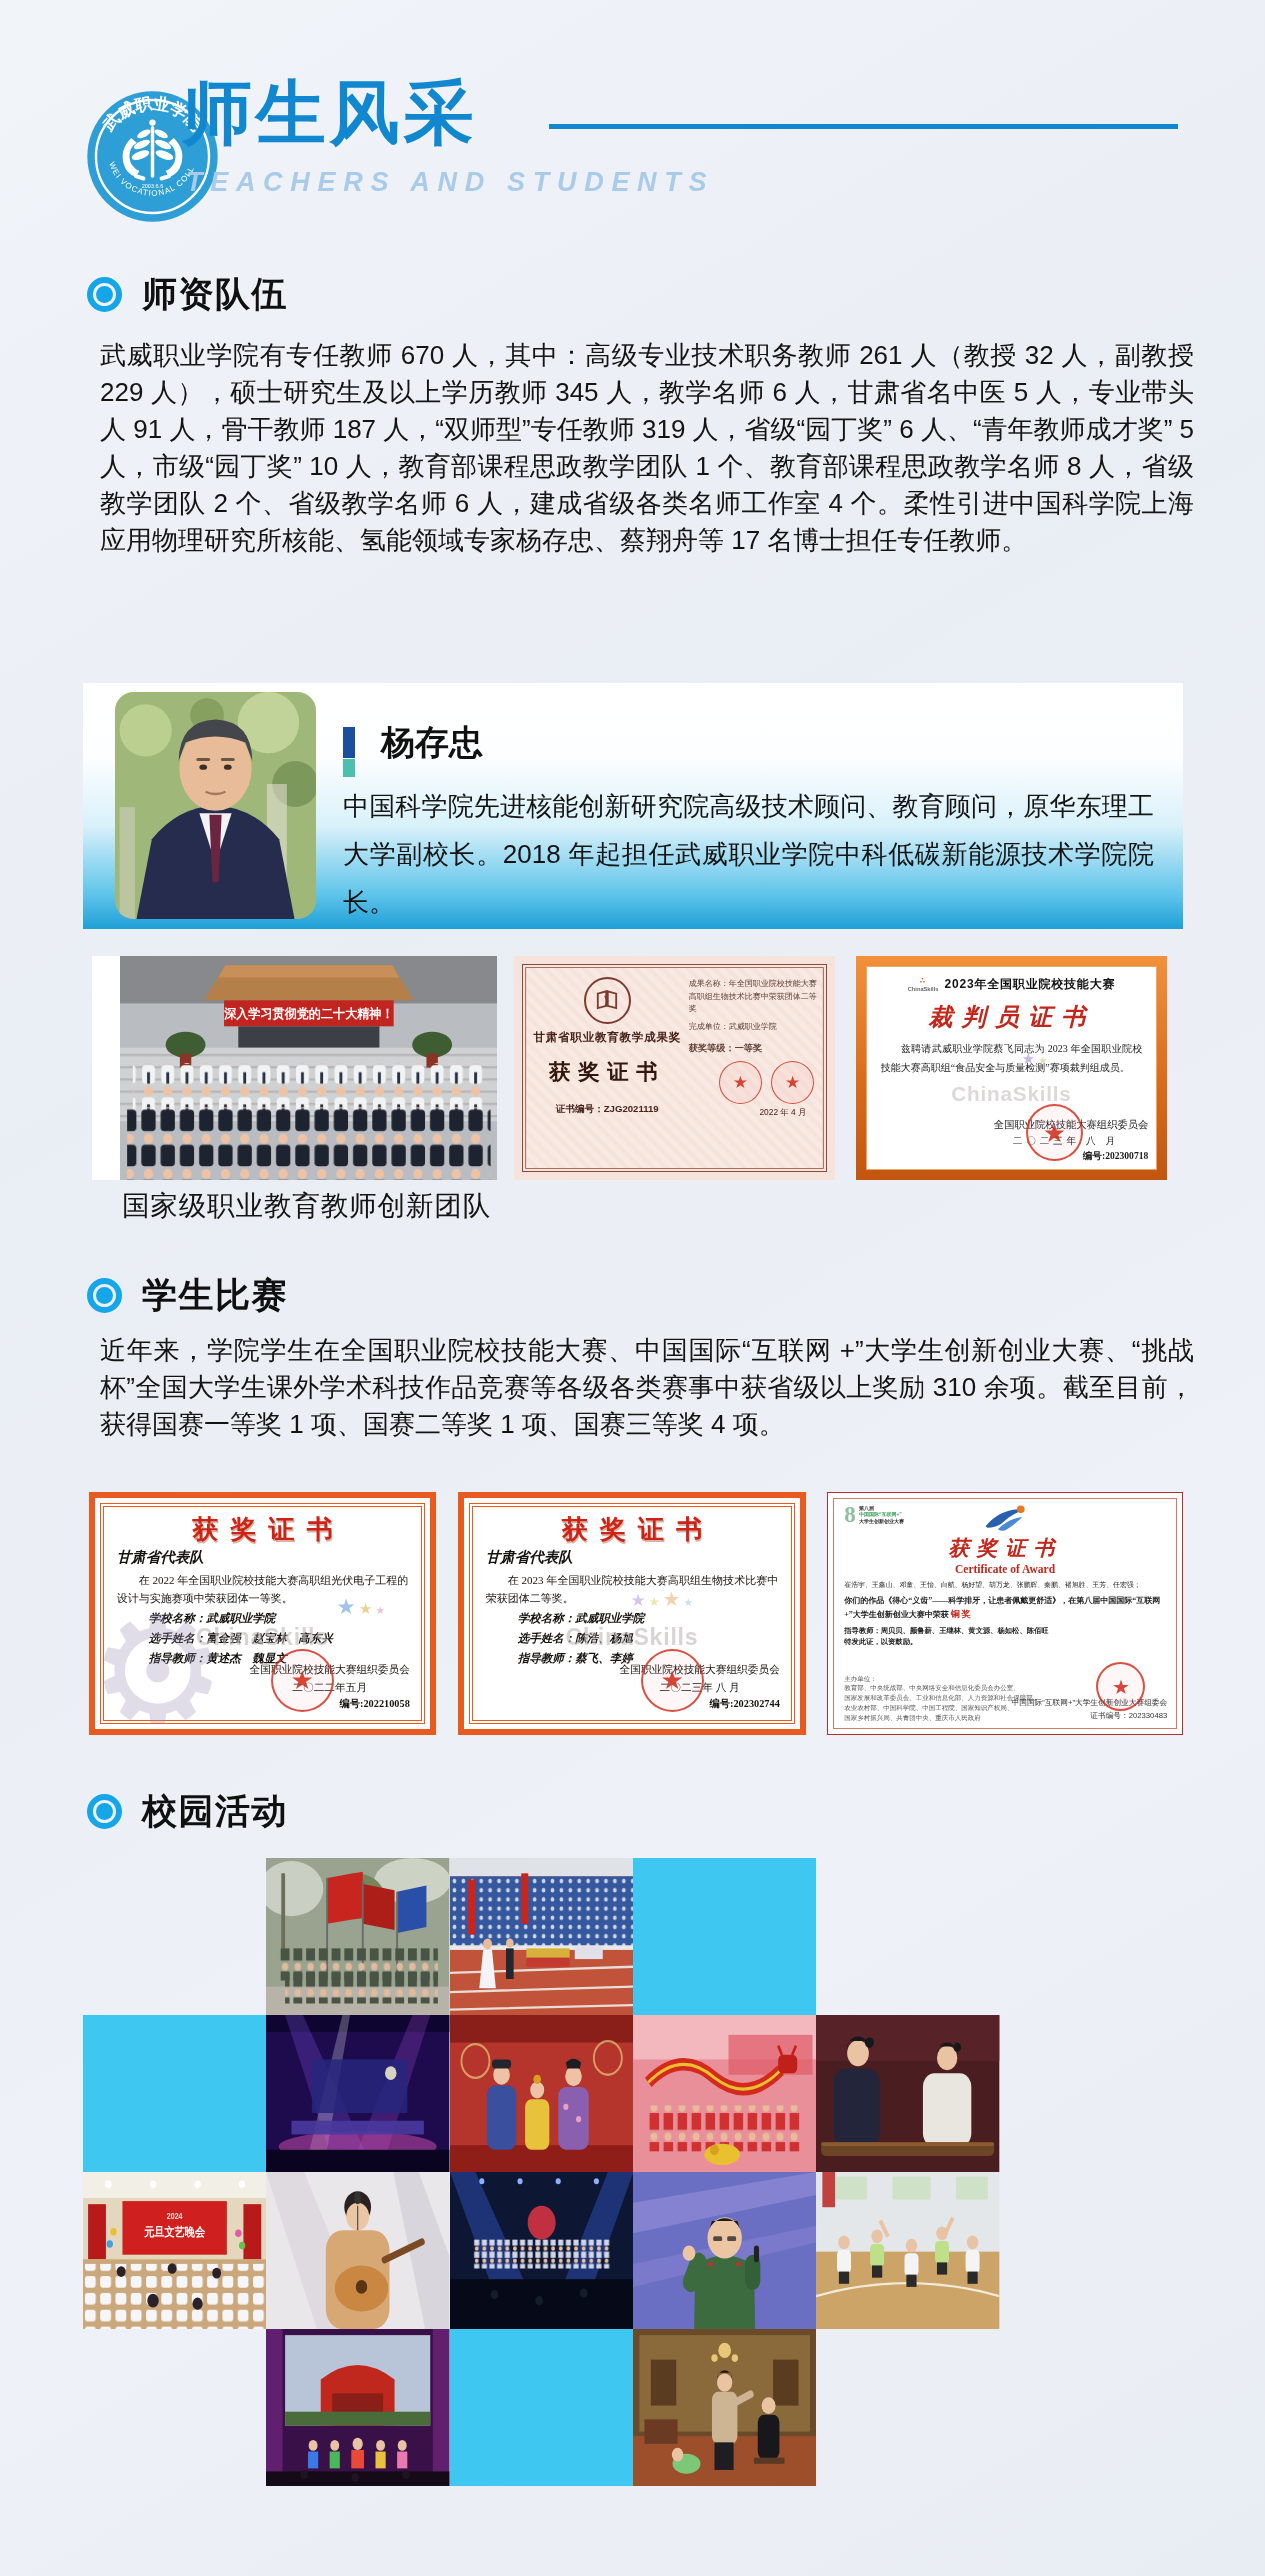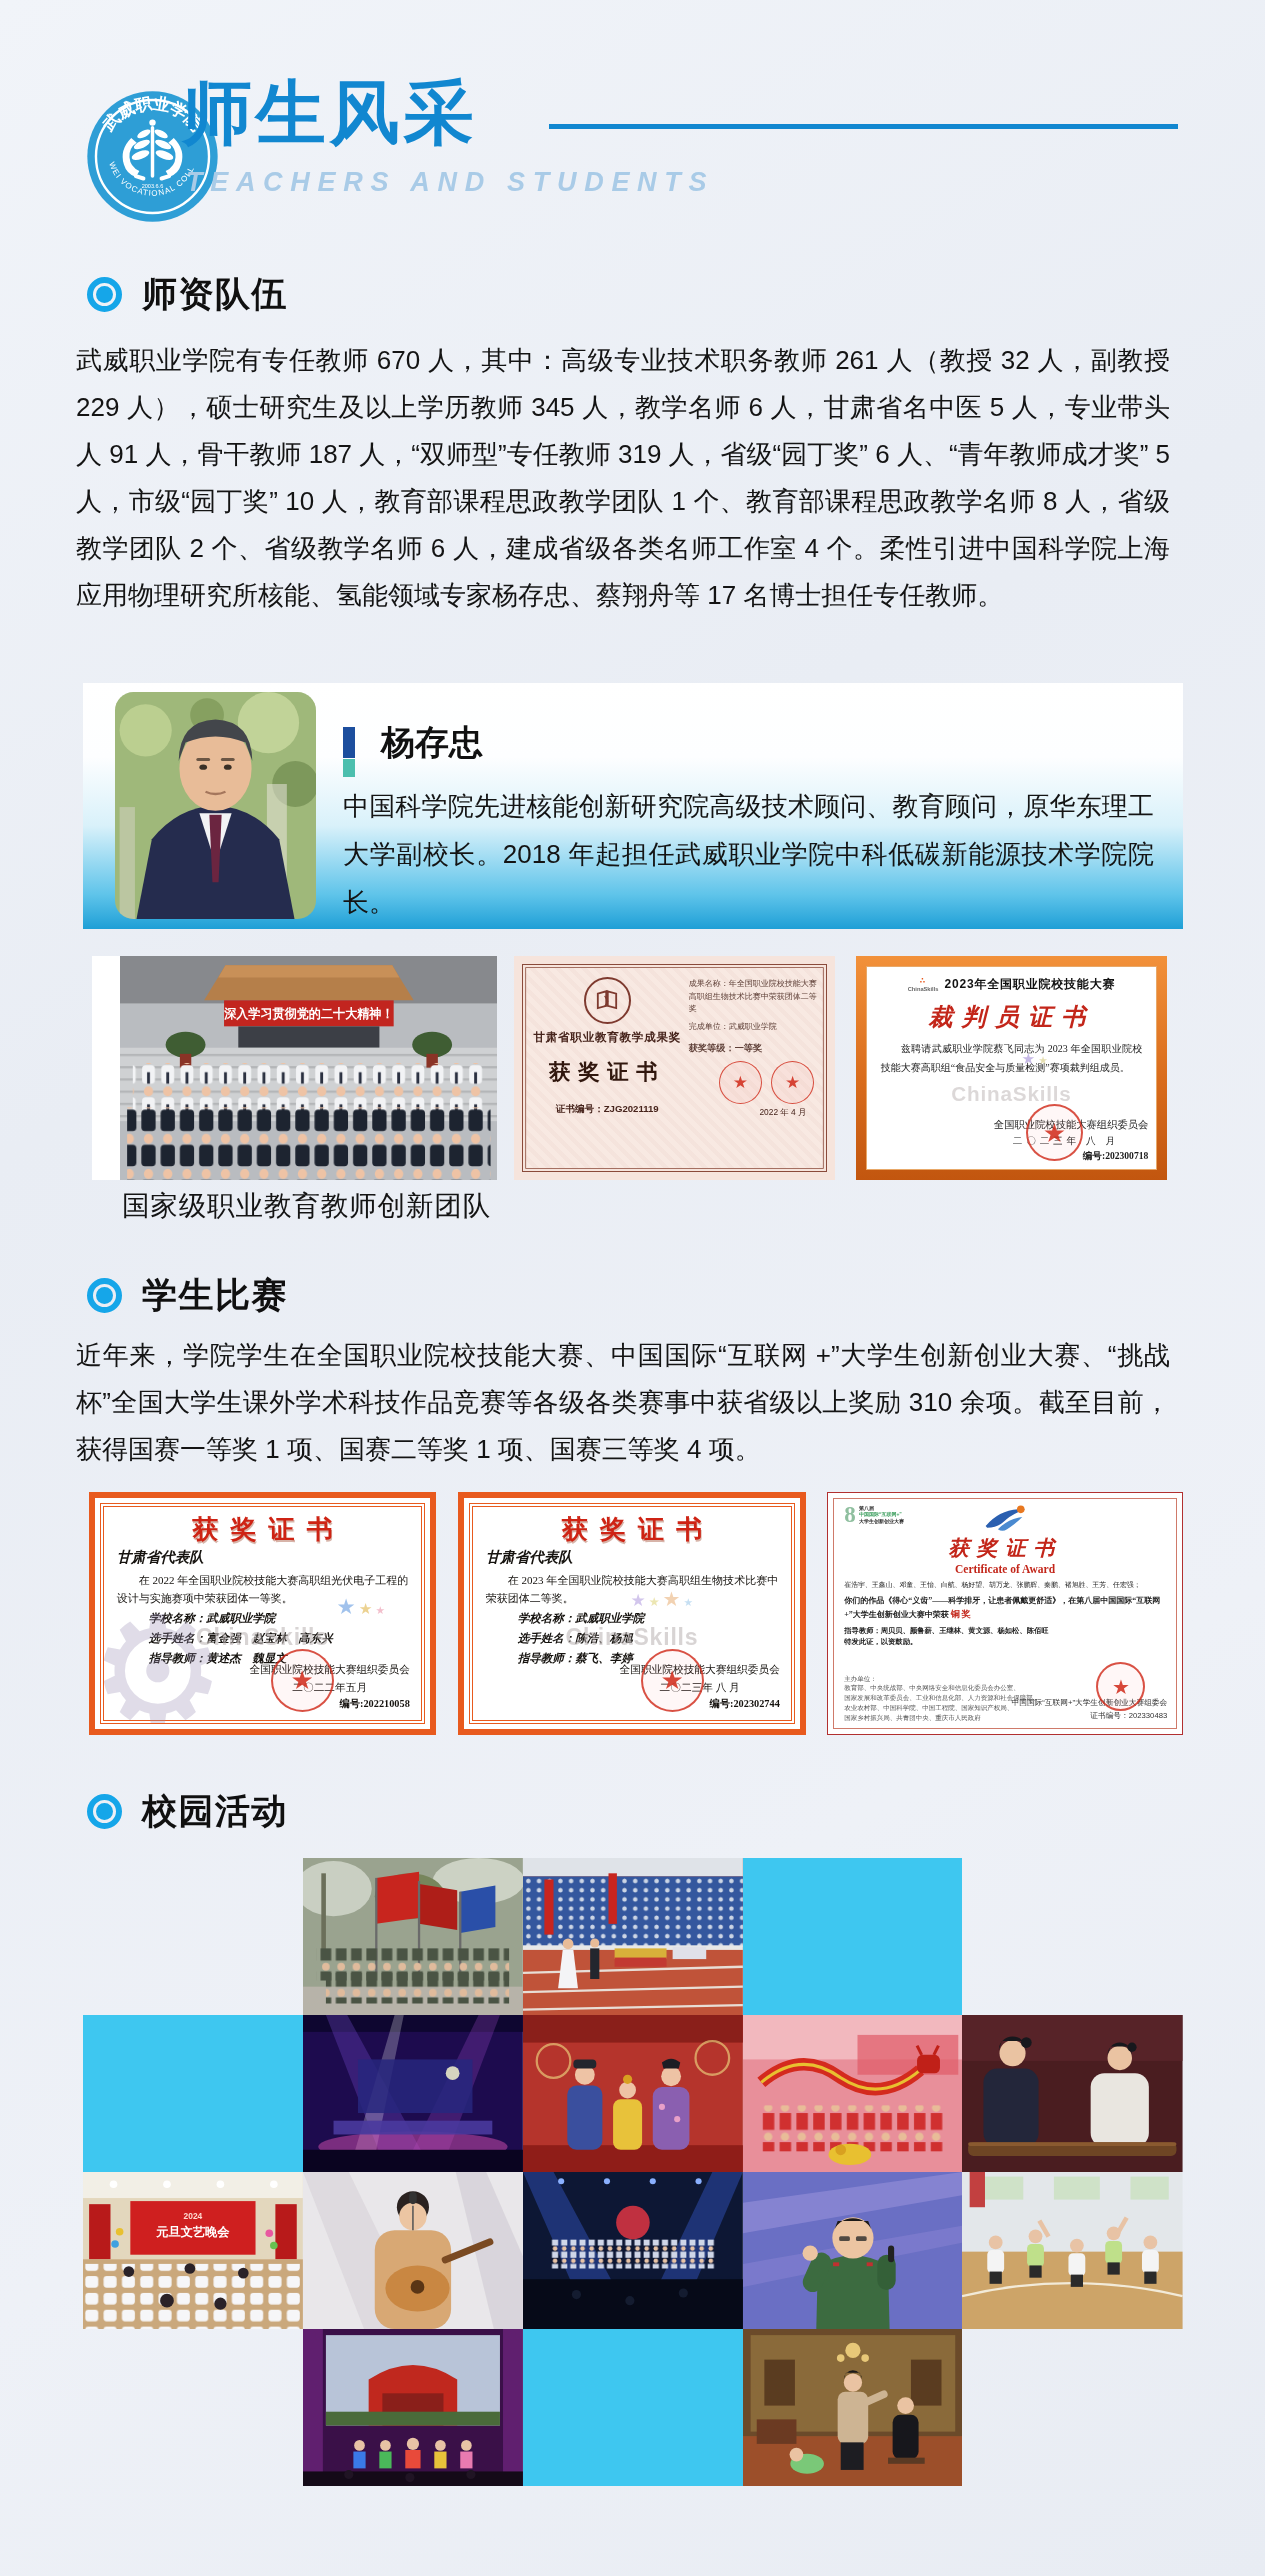--- a/index.html
+++ b/index.html
@@ -13,21 +13,21 @@
   .logo { position:absolute; left:86px; top:90px; width:133px; height:133px; }
   .title { position:absolute; left:182px; top:73px; font-size:70px; font-weight:900; color:#1187D0; letter-spacing:3.8px; line-height:1.15; }
   .subtitle { position:absolute; left:186px; top:167px; font-size:27px; font-weight:bold; font-style:italic; letter-spacing:7.7px; color:#A9CBE7; }
   .hline { position:absolute; left:549px; top:124px; width:629px; height:4.6px; background:#1187D0; }
   
   .sec { position:absolute; left:87px; display:flex; align-items:center; gap:20px; height:37px; }
   .bull { width:35px; height:35px; border:6.1px solid #15A6E9; border-radius:50%; position:relative; flex:none; }
   .bull::after { content:""; position:absolute; inset:3.1px; border-radius:50%; background:#15A6E9; }
   .sec-t { font-size:35px; font-weight:600; color:#101010; letter-spacing:1.5px; }
   
-  .para { position:absolute; left:76px; width:1094px; font-size:26px; line-height:47px; text-align:justify; color:#141414; }
+  .para { position:absolute; left:100px; width:1094px; font-size:26px; line-height:37px; text-align:justify; color:#141414; }
   
   .pcard { position:absolute; left:83px; top:683px; width:1100px; height:246px;
     background: linear-gradient(180deg,#ffffff 0%,#fdfeff 30%,#d9f1fa 58%,#5fc4ea 86%,#1e9fd6 100%); }
   .pphoto { position:absolute; left:32px; top:9.2px; width:201px; height:227px; border-radius:18.4px; overflow:hidden; }
   .mk1 { position:absolute; left:260px; top:44px; width:11.5px; height:31px; background:#1C4E9E; }
   .mk2 { position:absolute; left:260px; top:76px; width:11.5px; height:17.6px; background:#4CBFAE; }
   .pname { position:absolute; left:298px; top:37px; font-size:34px; font-weight:700; color:#111; }
   .pbio { position:absolute; left:260px; top:99px; width:811px; font-size:26px; line-height:48px; text-align:justify; color:#141414; }
   
   .gfig { position:absolute; top:956px; height:224px; background:#fff; overflow:hidden;padding-left:28px; }
@@ -91,21 +91,21 @@
   .ibody { font-size:8px; line-height:1.65; margin-top:3.8px; color:#222; font-family:"Liberation Serif",serif; font-weight:bold; }
   .ibody .bronze { color:#C3261A; font-size:9.2px; letter-spacing:1.5px; }
   .iteach { font-size:7.3px; font-weight:bold; margin-top:3.1px; color:#222; font-family:"Liberation Serif",serif; }
   .inote { font-size:7.3px; font-weight:bold; margin-top:1.5px; color:#222; font-family:"Liberation Serif",serif; }
   .ihosts { position:absolute; left:10.7px; bottom:6.1px; font-size:6.5px; color:#555; line-height:1.5; }
   .iorg { position:absolute; right:9.2px; bottom:20px; font-size:7.7px; color:#333; }
   .ino { position:absolute; right:9.2px; bottom:7.7px; font-size:7.7px; color:#333; }
   .icert .seal { right:31px; bottom:17px; width:49px; height:49px; }
   .icert .seal span { font-size:20px; }
   
-  .grid { position:absolute; left:83px; top:1858px; width:1100px; height:628px; display:grid; grid-template-columns:repeat(4,1fr); grid-template-rows:repeat(4,1fr); }
+  .grid { position:absolute; left:83px; top:1858px; width:1100px; height:628px; display:grid; grid-template-columns:repeat(6,1fr); grid-template-rows:repeat(4,1fr); }
   .cell { position:relative; overflow:hidden; }
   .cyan { background:#3EC7F0; }
   .cell svg, .gfig svg, .pphoto svg { display:block; width:100%; height:100%; }
 </style>
 </head>
 <body>
 
 <div id="page">
 
   <div class="logo">

